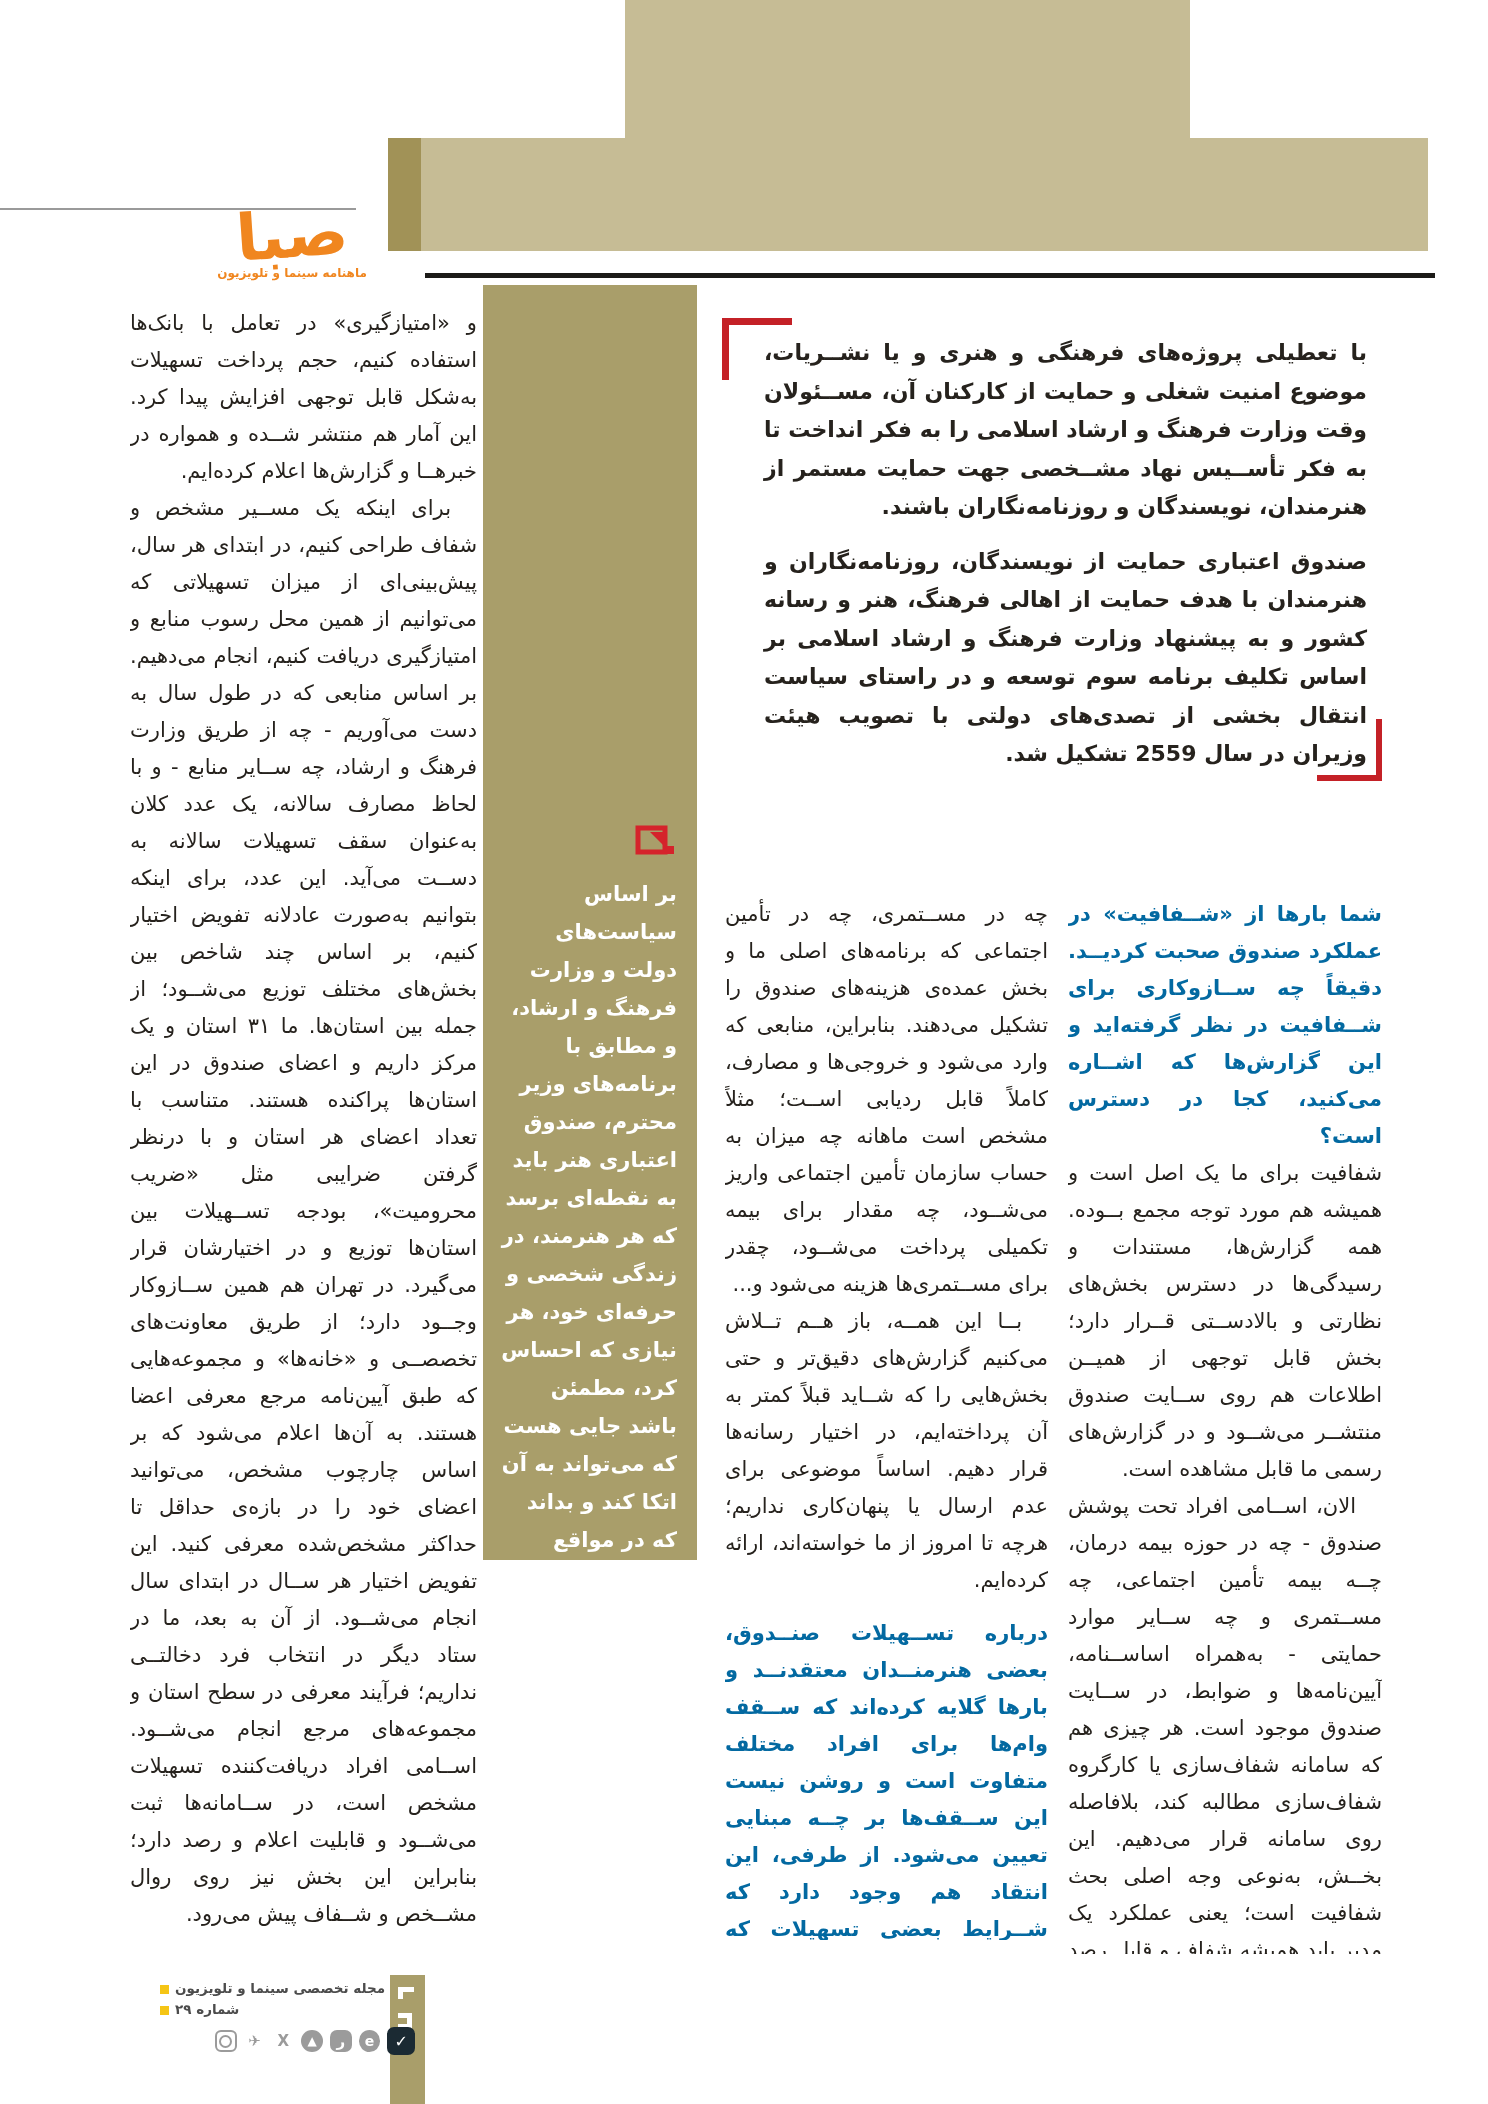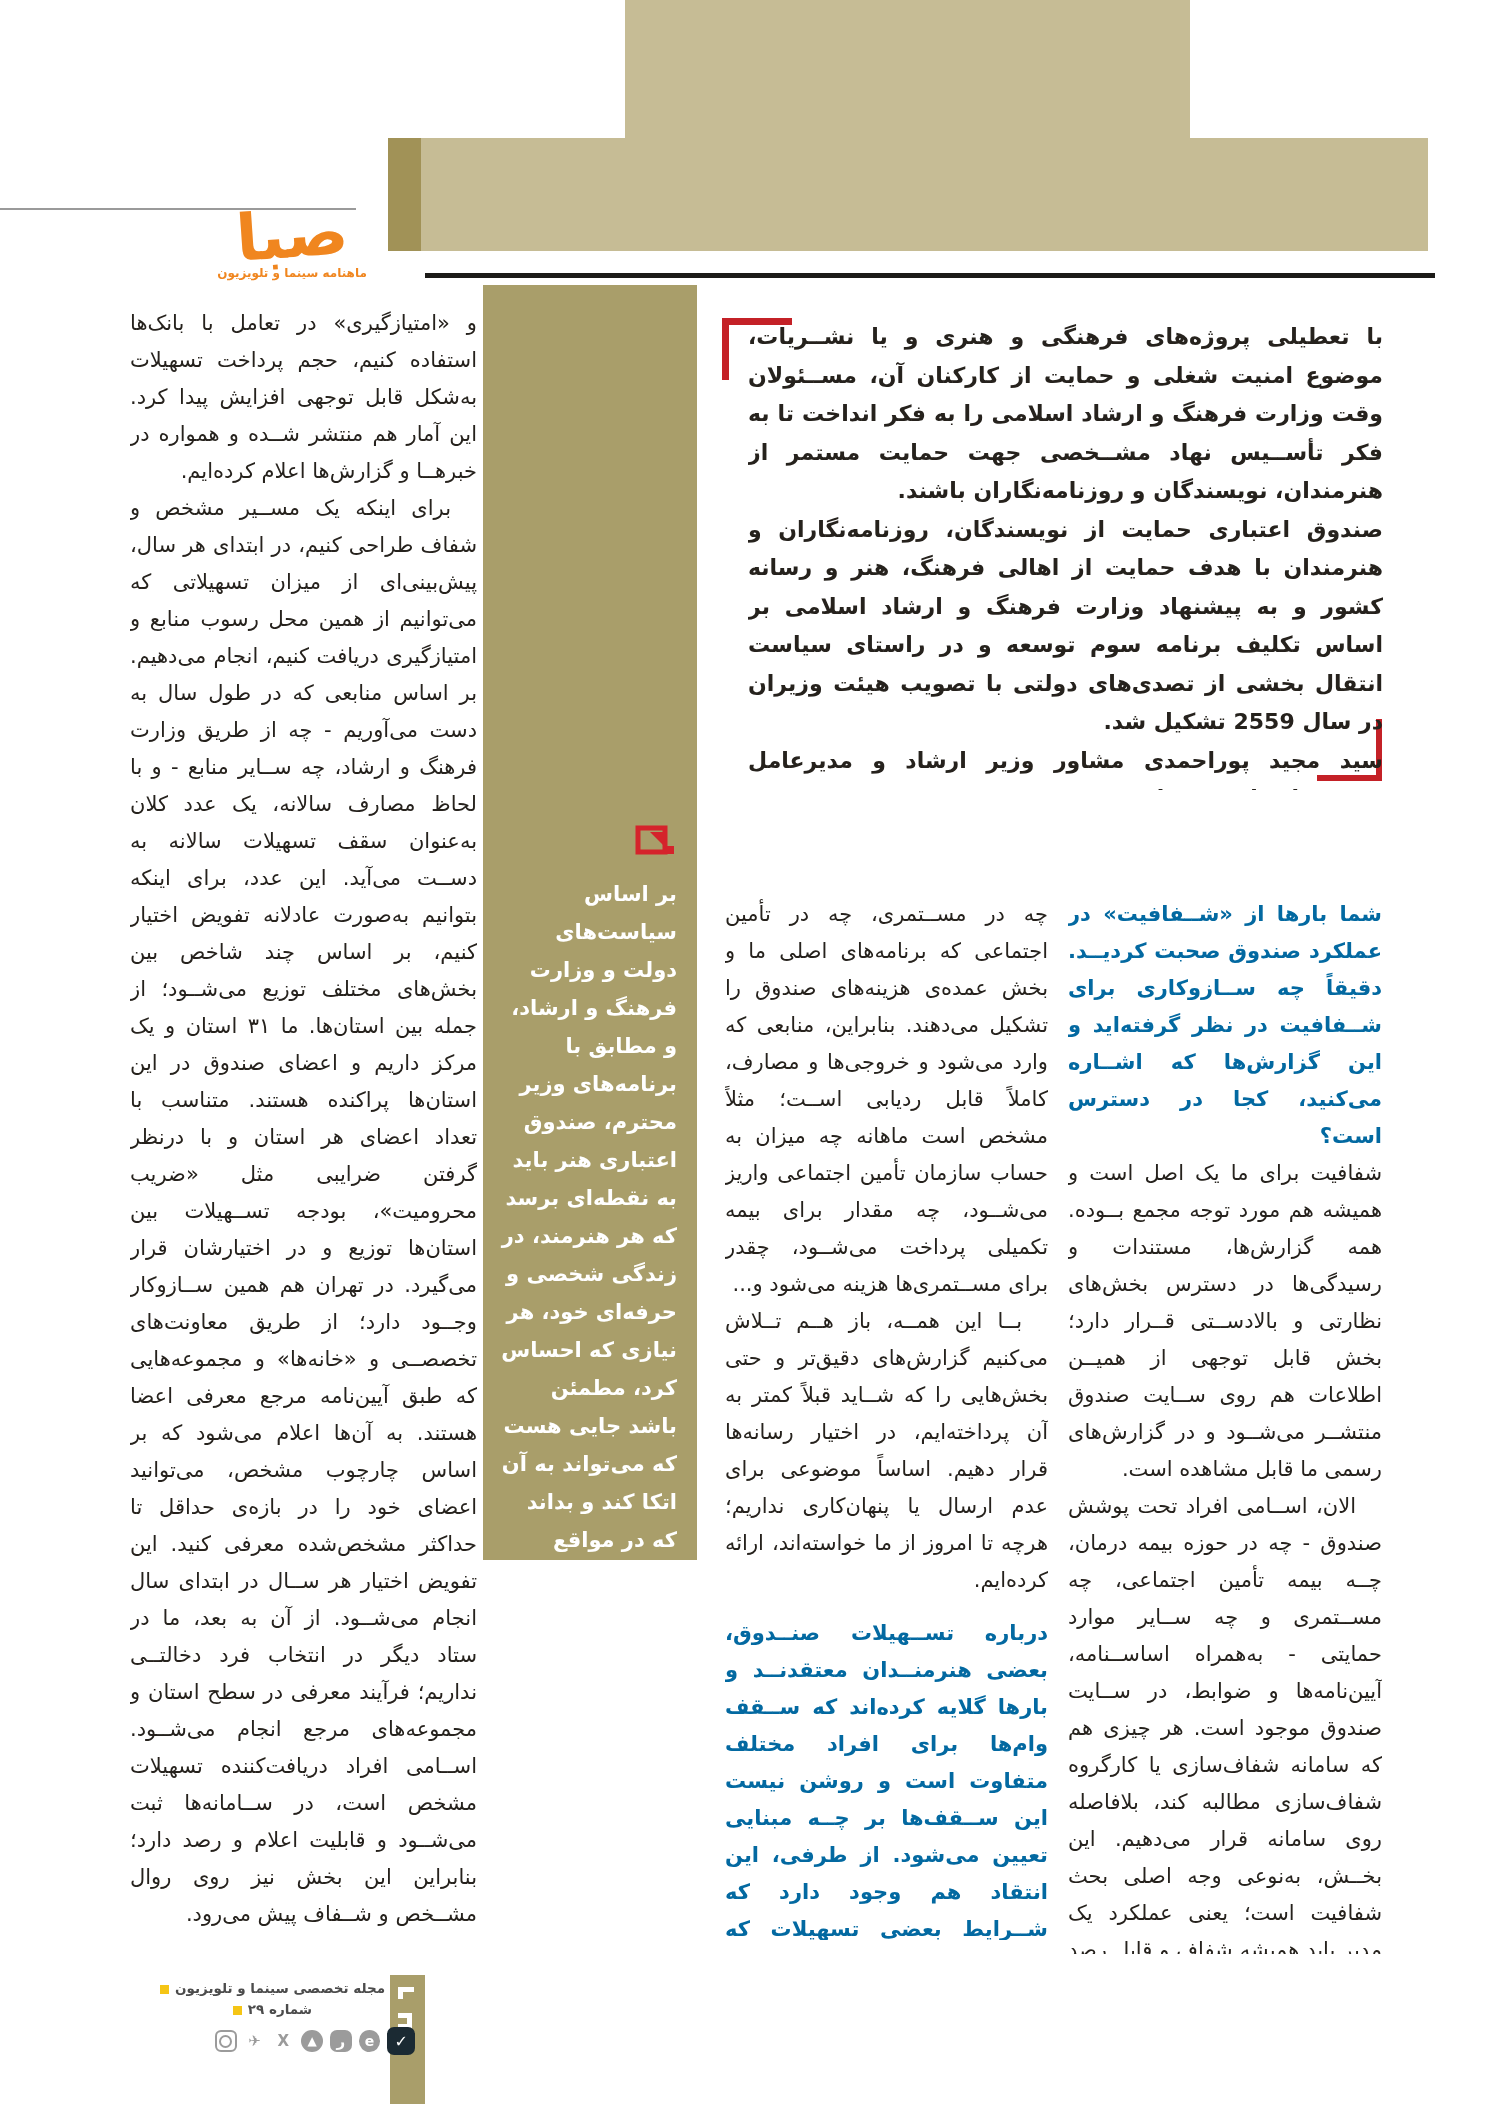--- a/index.html
+++ b/index.html
@@ -17,21 +17,21 @@
   .rule-gray{left:0;top:208px;width:356px;height:2px;background:#9a9a9a;}
   .rule-black{left:425px;top:273px;width:1010px;height:5px;background:#1c1b18;}
   
   .logo{left:212px;top:200px;width:160px;height:92px;text-align:center;}
   .logo-word{font-size:64px;font-weight:bold;color:#f0861f;line-height:70px;
     display:inline-block;transform:rotate(-4deg);letter-spacing:-2px;}
   .logo-tag{font-size:12px;color:#f0861f;font-weight:bold;margin-top:-4px;}
   
   .intro{left:748px;top:318px;width:635px;height:472px;overflow:hidden;
     font-weight:bold;font-size:22px;line-height:38.5px;text-align:justify;}
-  .intro p{margin:0;}
+  .intro p{margin:16px;}
   .bracket-tl{left:722px;top:318px;width:70px;height:62px;
     border-top:7px solid #c42127;border-left:7px solid #c42127;}
   .bracket-br{left:1317px;top:719px;width:65px;height:62px;
     border-bottom:6px solid #c42127;border-right:6px solid #c42127;}
   
   .col{overflow:hidden;font-size:21px;line-height:37px;text-align:justify;}
   .col p{margin:0;}
   .col p.ind{text-indent:26px;}
   .col p.sp{margin-top:16px;}
   .q{color:#0369a1;font-weight:bold;}
@@ -43,21 +43,21 @@
   .pq-icon{position:absolute;right:22px;top:540px;}
   .pq-text{position:absolute;right:20px;left:18px;top:590px;
     color:#ffffff;font-weight:bold;font-size:21px;line-height:38px;text-align:right;}
   
   .foot-strip{left:390px;top:1975px;width:35px;height:129px;background:#a99e6a;}
   .mark1{position:absolute;left:8px;top:12px;width:16px;height:12px;
     border-top:5px solid #fff;border-left:5px solid #fff;}
   .mark2{position:absolute;left:8px;top:38px;width:14px;height:16px;
     border:5px solid #fff;border-left:none;}
   .foot-lines{left:160px;top:1978px;width:225px;text-align:left;direction:rtl;}
-  .foot-line{font-size:13.5px;font-weight:bold;color:#4c4c4c;line-height:21px;white-space:nowrap;text-align:center;}
+  .foot-line{font-size:13.5px;font-weight:bold;color:#4c4c4c;line-height:21px;white-space:nowrap;}
   .ysq{display:inline-block;width:9px;height:9px;background:#f5c515;margin-right:6px;vertical-align:middle;}
   .icons{left:215px;top:2024px;width:200px;height:34px;direction:rtl;
     display:flex;align-items:center;gap:7px;justify-content:flex-start;}
   .ic{width:22px;height:22px;color:#9b9b9b;display:flex;align-items:center;justify-content:center;
     font-size:15px;font-weight:bold;}
   .ic-bale{width:28px;height:28px;background:#1b2a33;border-radius:7px;color:#fff;font-size:16px;}
   .ic-eitaa{background:#9b9b9b;border-radius:50%;color:#fff;font-size:14px;}
   .ic-rubika{background:#9b9b9b;border-radius:7px;color:#fff;}
   .ic-aparat{background:#9b9b9b;border-radius:50%;color:#fff;font-size:12px;}
   .ic-insta{border:2.5px solid #9b9b9b;border-radius:6px;position:relative;}

